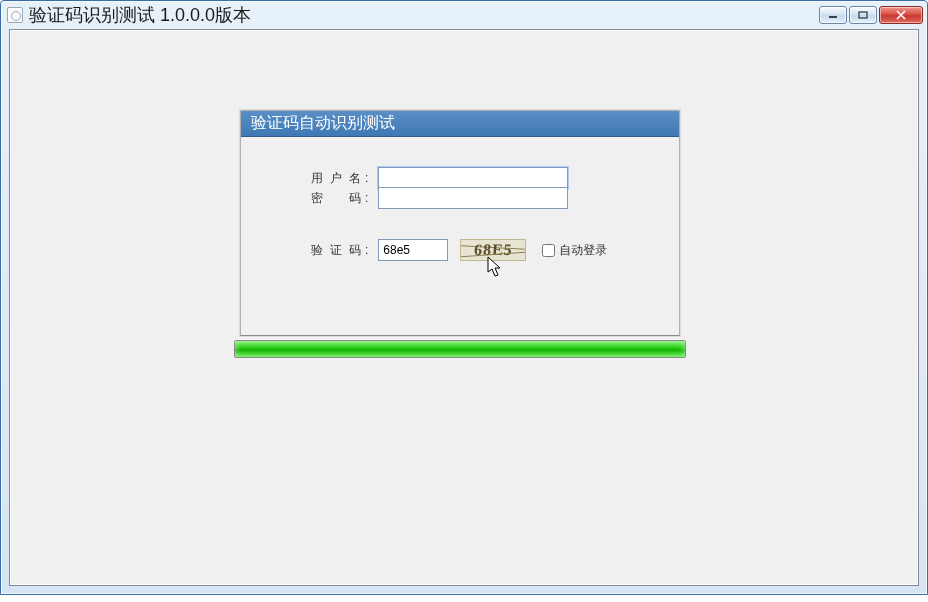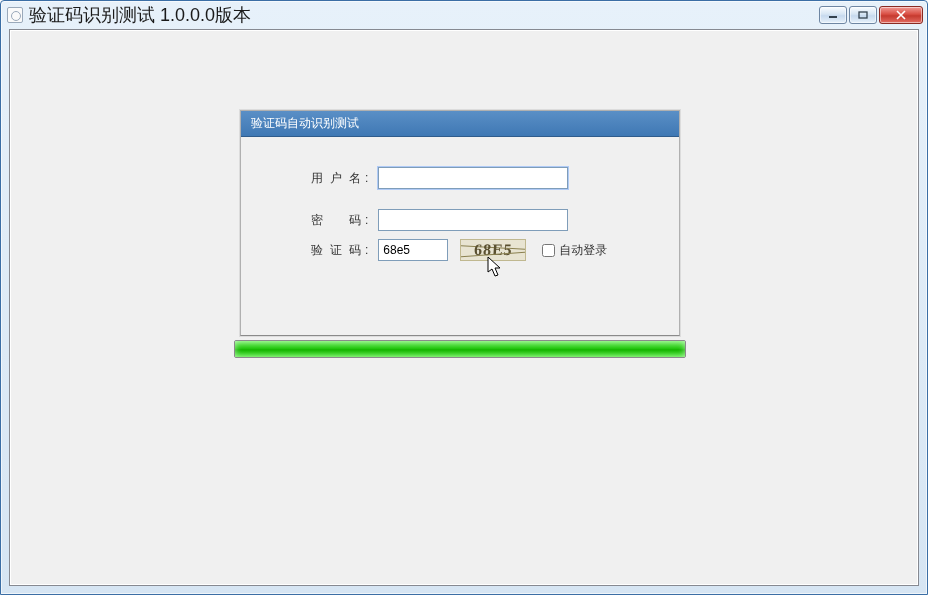--- a/index.html
+++ b/index.html
@@ -93,38 +93,38 @@
     height: 226px;
     border:1px solid #b0b0b0;
     border-bottom:1px solid #8a8a8a;
     background:#f0f0f0;
     box-shadow: 0 0 0 1px #dcdcdc;
   }
   .login-header {
     height: 26px;
     background: linear-gradient(to bottom, #5a8fc6 0%, #3f78b4 100%);
     color: #ffffff;
-    font-size: 12px;
+    font-size: 16px;
     padding: 9px 10px;
     display:flex;
     align-items:center;
     border-bottom:1px solid #2f5c8c;
   }
   .login-body {
     position: relative;
     height: calc(100% - 26px);
     padding-left: 15px;
   }
   .form-row {
     display:flex;
     align-items:center;
     gap:6px;
   }
   .row-user { position:absolute; left:70px; top:30px; }
-  .row-pass { position:absolute; left:70px; top:72px;align-items:center; }
+  .row-pass { position:absolute; left:70px; top:50px;align-items:center; }
   .row-captcha { position:absolute; left:70px; top:102px; }
   .row-login { position:absolute; left:0; right:0; top:150px; display:flex; justify-content:center; }
 
   .form-label {
     width: 50px;
     text-align: justify;
     text-align-last: justify;
     color:#333;
   }
   .form-colon{

